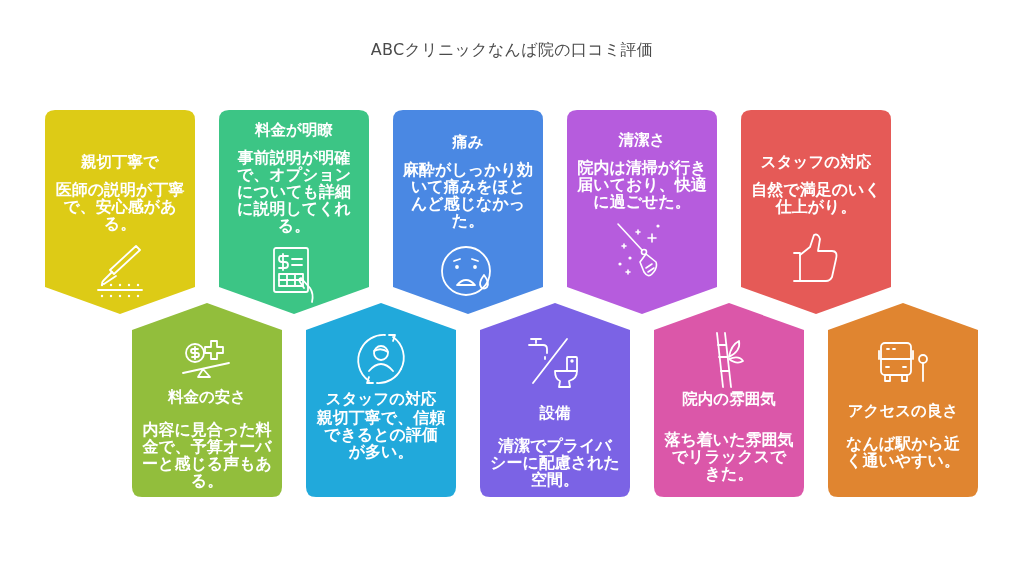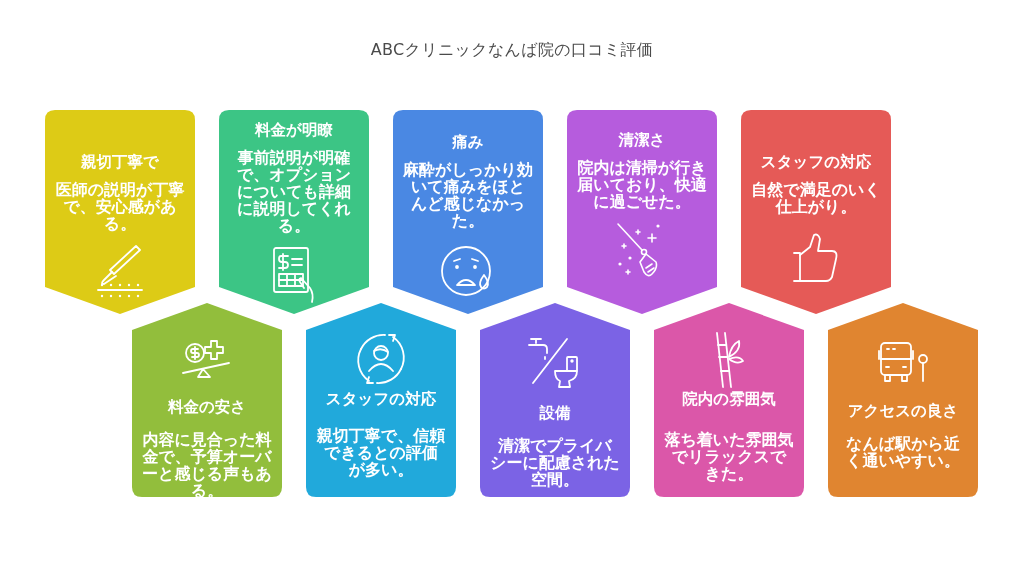--- a/index.html
+++ b/index.html
@@ -139,21 +139,21 @@
   </svg>
   <div class="content" style="top:34px">
     <svg class="icon" width="60" height="50" viewBox="0 0 60 50" fill="none" stroke="#fff" stroke-width="1.8" stroke-linecap="round" stroke-linejoin="round">
       <circle cx="18" cy="16" r="9"></circle>
       <path d="M21,12 H16 Q14,12 14,14 Q14,16 16,16 H20 Q22,16 22,18 Q22,20 20,20 H15"></path>
       <line x1="18" y1="10" x2="18" y2="22"></line>
       <path d="M34,4 H40 V10 H46 V16 H40 V22 H34 V16 H28 V10 H34 Z"></path>
       <line x1="6" y1="36" x2="52" y2="26"></line>
       <path d="M26,32 L21,40 H33 Z"></path>
     </svg>
-    <div class="heading" style="margin-top:10px">料金の安さ</div>
+    <div class="heading" style="">料金の安さ</div>
     <div class="desc" style="margin-top:14px">内容に見合った料金で、予算オーバーと感じる声もある。</div>
   </div>
 </div>
 
 <div class="card bottom" style="left:306px">
   <svg class="shape" width="150" height="194" viewBox="0 0 150 194">
     <path d="M0,27 L75,0 L150,27 V184 Q150,194 140,194 H10 Q0,194 0,184 Z" fill="#21A9DB"></path>
   </svg>
   <div class="content" style="top:26px">
     <svg class="icon" width="60" height="60" viewBox="0 0 60 60" fill="none" stroke="#fff" stroke-width="1.8" stroke-linecap="round" stroke-linejoin="round">
@@ -161,21 +161,21 @@
       <path d="M38,6 L44,6 L42,12"></path>
       <path d="M18,52 A25,25 0 0 1 10,20"></path>
       <path d="M22,54 L16,54 L18,48"></path>
       <path d="M10,20 A25,25 0 0 1 34,6"></path>
       <path d="M50,40 A25,25 0 0 1 26,54"></path>
       <circle cx="30" cy="24" r="7"></circle>
       <path d="M23,22 Q30,18 37,23"></path>
       <path d="M18,42 Q30,28 42,42"></path>
     </svg>
     <div class="heading" style="margin-top:0">スタッフの対応</div>
-    <div class="desc" style="margin-top:18px">親切丁寧で、信頼できるとの評価が多い。</div>
+    <div class="desc" style="margin-top:0">親切丁寧で、信頼できるとの評価が多い。</div>
   </div>
 </div>
 
 <div class="card bottom" style="left:480px">
   <svg class="shape" width="150" height="194" viewBox="0 0 150 194">
     <path d="M0,27 L75,0 L150,27 V184 Q150,194 140,194 H10 Q0,194 0,184 Z" fill="#7B63E5"></path>
   </svg>
   <div class="content" style="top:30px">
     <svg class="icon" width="60" height="56" viewBox="0 0 60 56" fill="none" stroke="#fff" stroke-width="1.8" stroke-linecap="round" stroke-linejoin="round">
       <path d="M6,6 H16 M11,6 V10 M4,12 H18 Q22,12 22,16 V20"></path>

